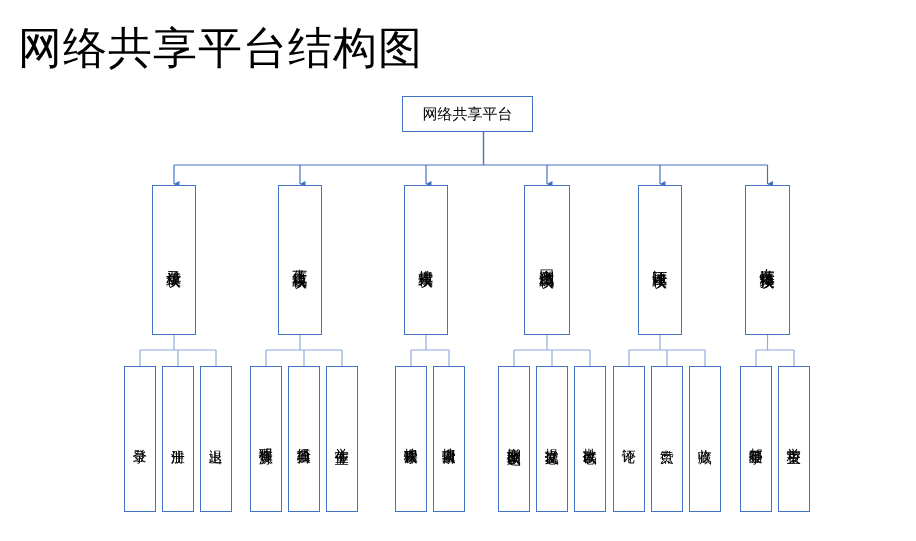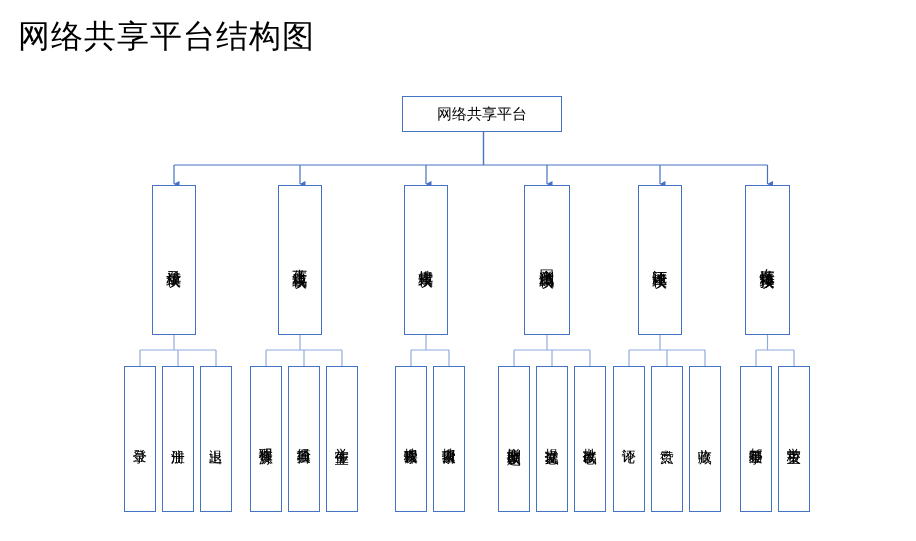--- a/index.html
+++ b/index.html
@@ -16,22 +16,22 @@
   }
   #diagram-root {
     position: absolute;
     left: 0; top: 0;
     width: 916px;
     height: 541px;
   }
   #page-title {
     position: absolute;
     left: 18px;
-    top: 12px;
-    font-size: 32px;
+    top: 24px;
+    font-size: 44px;
     line-height: 48px;
     color: #000000;
     font-weight: 400;
     letter-spacing: 1px;
     white-space: nowrap;
   }
   .svg-layer {
     position: absolute;
     left: 0; top: 0;
     width: 916px;
@@ -118,21 +118,21 @@
         <line x1="667" y1="350" x2="667" y2="366" stroke="#8faadc" stroke-width="1.2"></line>
         <line x1="705" y1="350" x2="705" y2="366" stroke="#8faadc" stroke-width="1.2"></line>
         <line x1="767.5" y1="335" x2="767.5" y2="350" stroke="#8faadc" stroke-width="1.2"></line>
         <line x1="756" y1="350" x2="794" y2="350" stroke="#8faadc" stroke-width="1.2"></line>
         <line x1="756" y1="350" x2="756" y2="366" stroke="#8faadc" stroke-width="1.2"></line>
         <line x1="794" y1="350" x2="794" y2="366" stroke="#8faadc" stroke-width="1.2"></line>
       </g>
   </svg>
 
   <div id="nodes-layer">
-      <div class="node root" style="left: 402px; top: 96px; width: 160px; height: 36px; border-color: rgb(68, 114, 196); justify-content: center;">
+      <div class="node root" style="left: 402px; top: 96px; width: 131px; height: 36px; border-color: rgb(68, 114, 196); justify-content: center;">
         <span>网络共享平台</span>
       </div>
       <div class="node level2" style="left: 152px; top: 185px; width: 44px; height: 150px; border-color: rgb(68, 114, 196);">
         <span class="vtext">登录模块</span>
       </div>
       <div class="node leaf" style="left: 124px; top: 366px; width: 32px; height: 146px; border-color: rgb(68, 114, 196);">
         <span class="vtext">登录</span>
       </div>
       <div class="node leaf" style="left: 162px; top: 366px; width: 32px; height: 146px; border-color: rgb(68, 114, 196);">
         <span class="vtext">注册</span>

